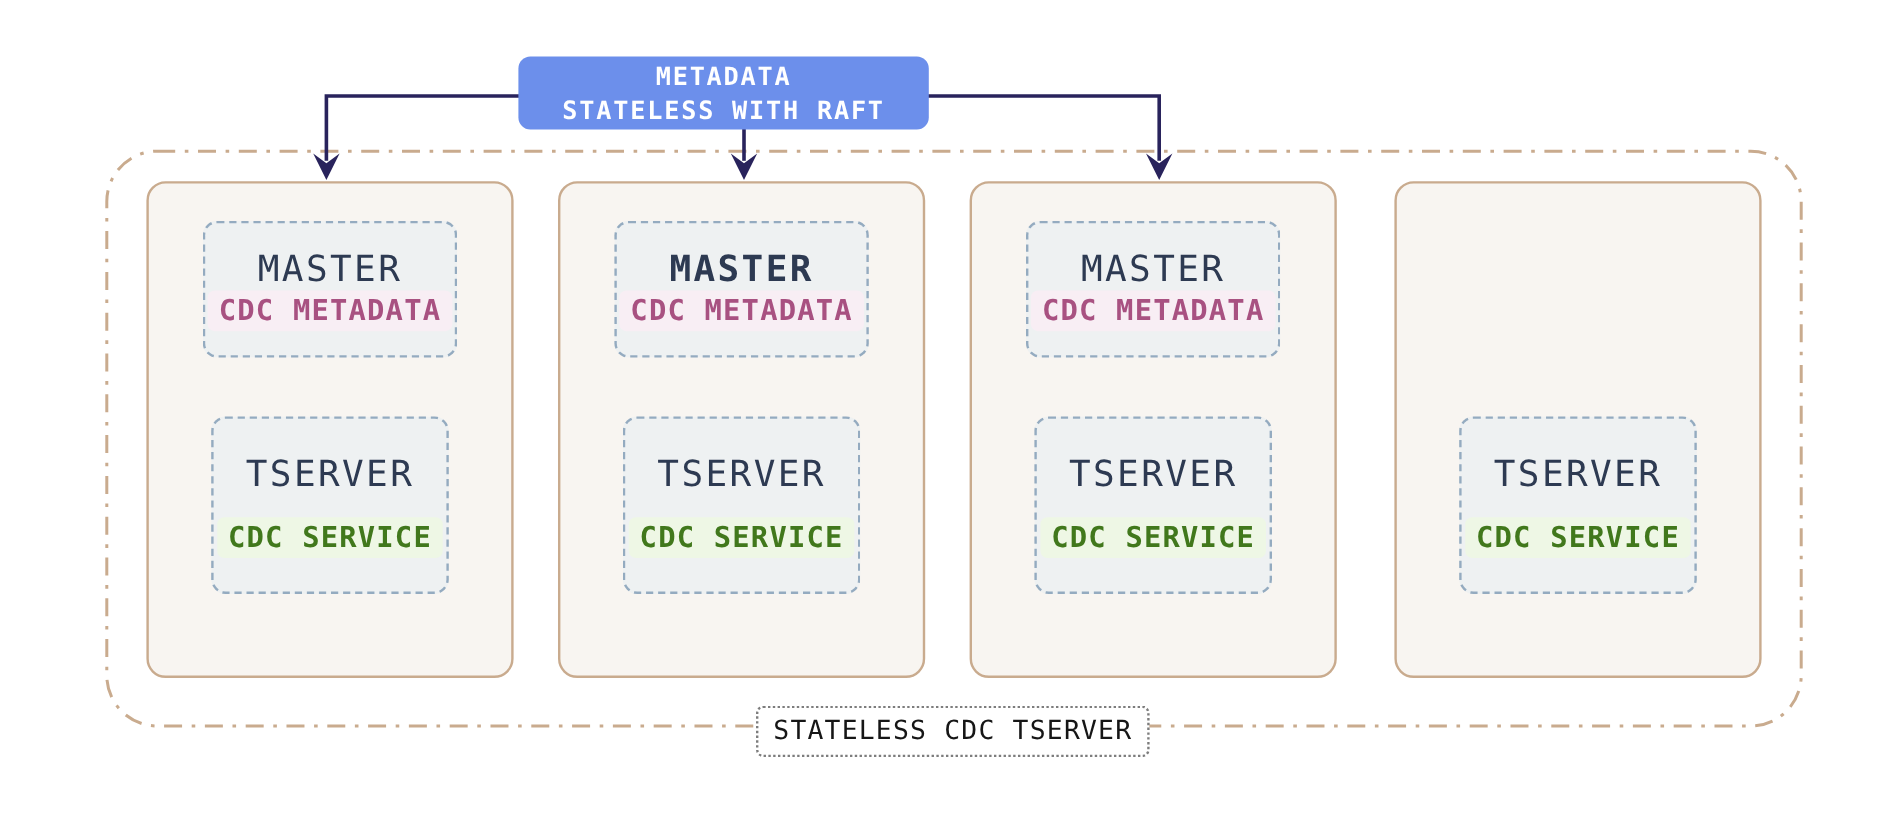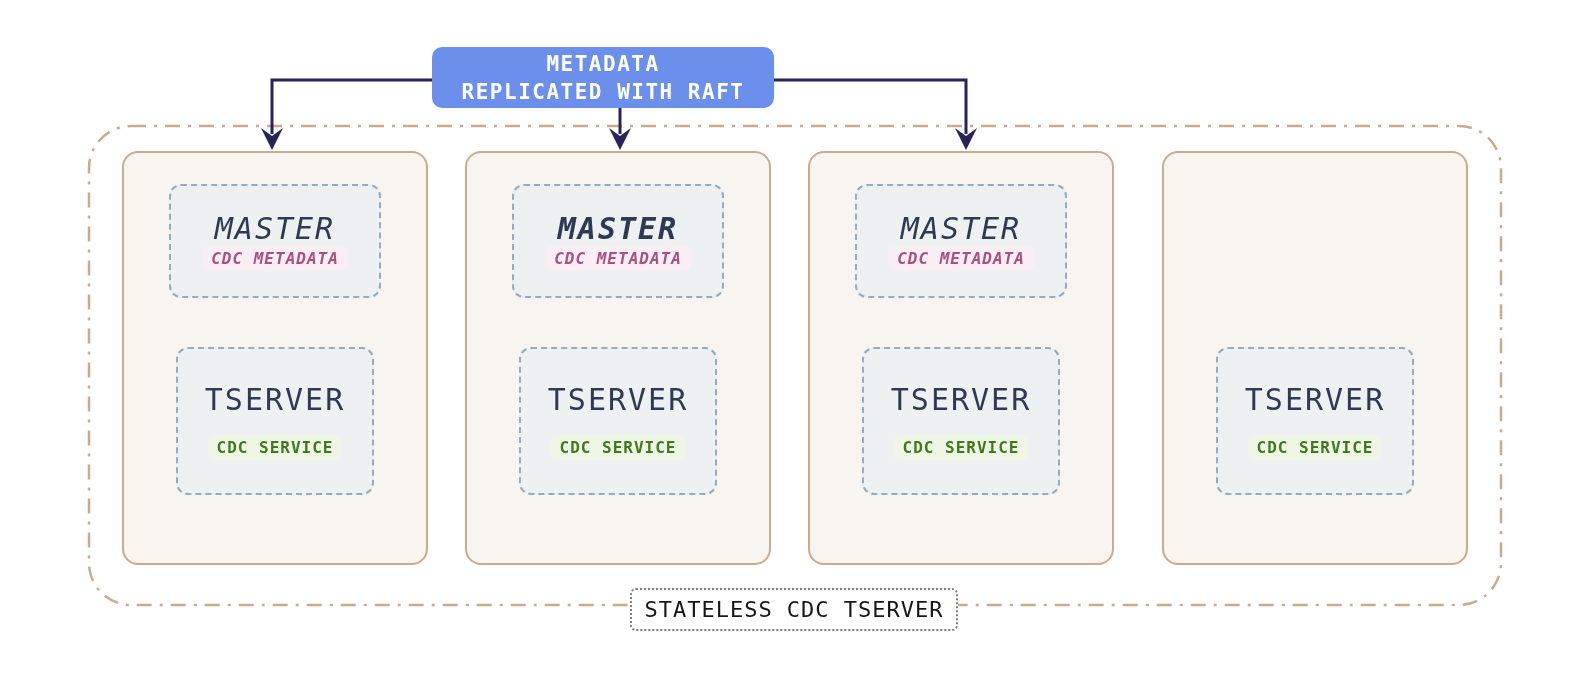--- a/index.html
+++ b/index.html
@@ -57,31 +57,31 @@
     transform: translateX(-50%);
     box-sizing: border-box;
     border: 2px dashed var(--inner-border, #94abc0);
     border-radius: 12px;
     background: var(--inner-bg, #eef1f2);
     display: flex;
     flex-direction: column;
     align-items: center;
     justify-content: center;
   }
-  .master-box { top: 31px; width: 212px; height: 114px; gap: 0; font-style: italic; }
+  .master-box { top: 31px; width: 212px; height: 114px; gap: 0; }
   .tserver-box { top: 194px; width: 198px; height: 148px; gap: 18px; }
   .unit-label {
     font-size: 30px;
     letter-spacing: 2px;
     color: var(--heading-text, #2d3a52);
     white-space: nowrap;
   }
   .unit-label.bold { font-weight: bold; }
   .badge {
-    font-size: 16px;
+    font-size: 24px;
     font-weight: bold;
     letter-spacing: 1px;
     padding: 3px 9px;
     border-radius: 6px;
     white-space: nowrap;
   }
   .badge.metadata {
     color: var(--metadata-text, #a85181);
     background: var(--metadata-bg, #f8eef4);
   }
@@ -123,21 +123,21 @@
 
     <g fill="#29235c">
       <path d="M 272 150 L 261 128 L 272 136 L 283 128 Z"></path>
       <path d="M 620 150 L 609 128 L 620 136 L 631 128 Z"></path>
       <path d="M 966 150 L 955 128 L 966 136 L 977 128 Z"></path>
     </g>
   </svg>
 
   <div class="raft-box">
     <div>METADATA</div>
-    <div>REPLICATED WITH RAFT</div>
+    <div>STATELESS WITH RAFT</div>
   </div>
 
   <div class="node node-1">
     <div class="inner master-box">
       <div class="unit-label">MASTER</div>
       <div class="badge metadata">CDC METADATA</div>
     </div>
     <div class="inner tserver-box">
       <div class="unit-label">TSERVER</div>
       <div class="badge service">CDC SERVICE</div>

